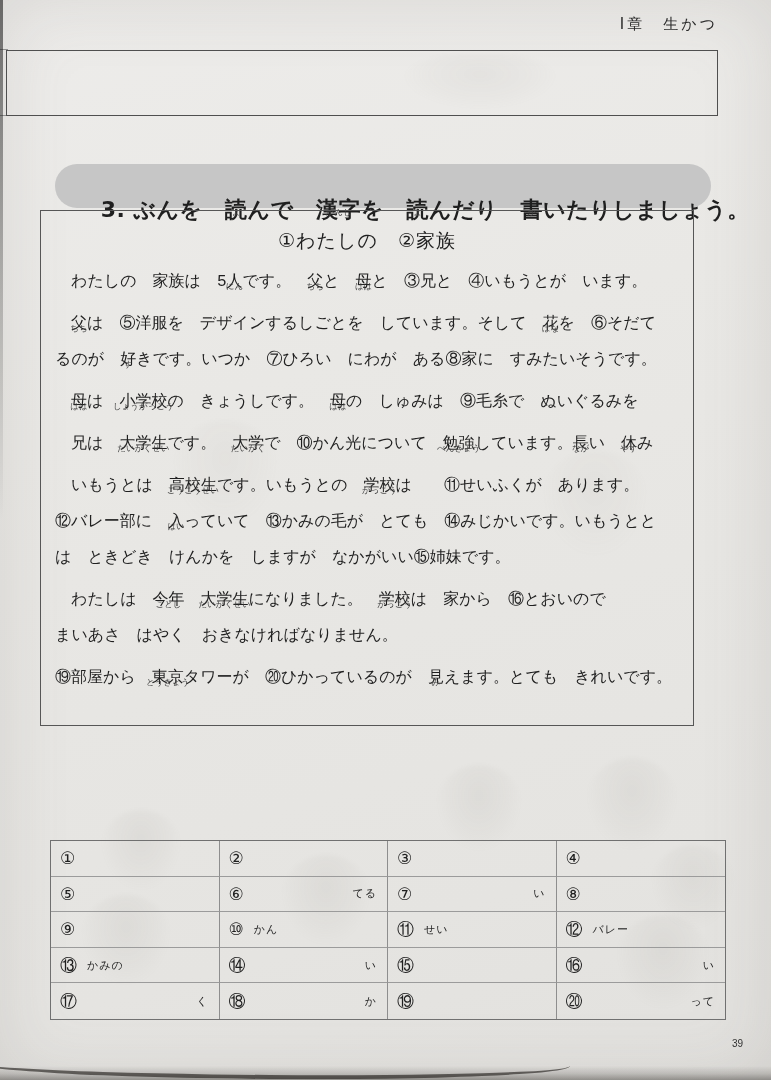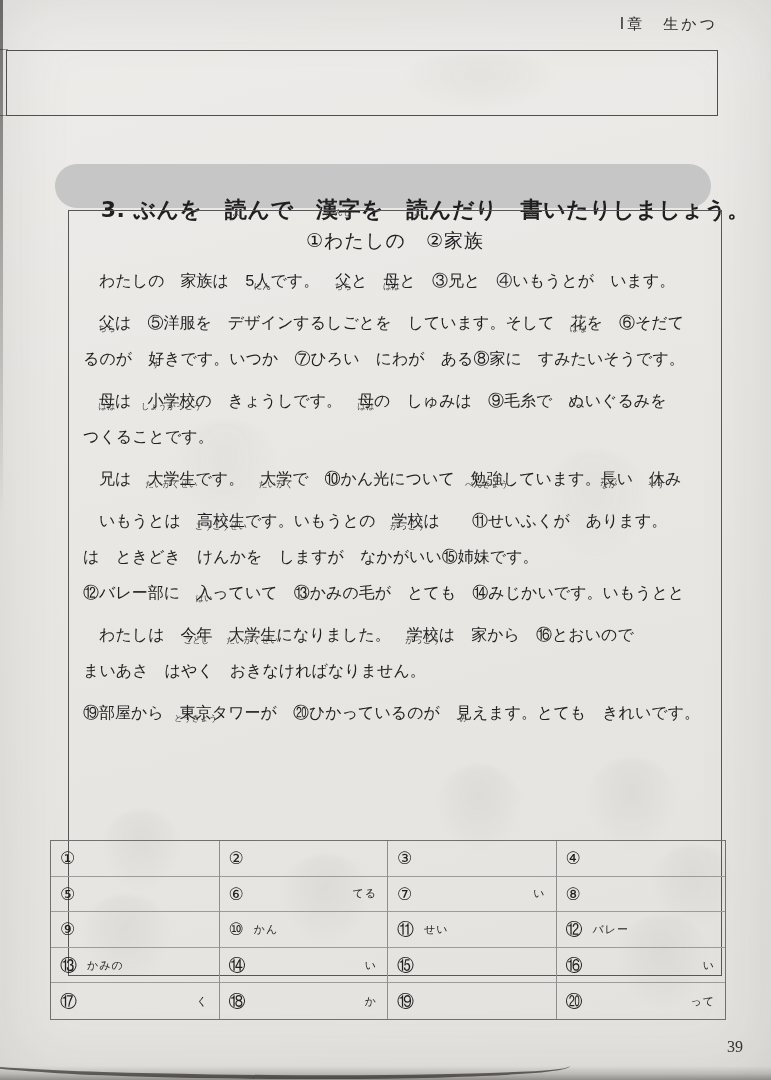--- a/index.html
+++ b/index.html
@@ -48,21 +48,21 @@
   
   .heading-band{
     position:absolute;left:55px;top:164px;width:656px;height:44px;
     background:var(--band);border-radius:22px;
     padding:6px 10px 0 13px;
     font-size:22px;font-weight:bold;letter-spacing:.5px;
     white-space:pre;
   }
   
   .main-box{
-    position:absolute;left:68px;top:210px;width:654px;height:766px;
+    position:absolute;left:40px;top:210px;width:654px;height:516px;
     border:1.5px solid #565656;
   }
   .ptitle{
     margin-top:17px;text-align:center;
     font-size:19px;letter-spacing:1px;white-space:pre;
   }
   .pbody{
     margin:10px 12px 0 14px;
     font-size:16px;
   }
@@ -94,21 +94,21 @@
   }
   .tcell:nth-child(4n){border-right:none;}
   .tcell:nth-last-child(-n+4){border-bottom:none;}
   .tnum{font-size:17px;}
   .tans{font-size:11px;letter-spacing:1px;}
   .tans.l{margin-left:10px;}
   .tans.r{margin-left:auto;}
   
   .pageno{
     position:absolute;top:1038px;right:28px;
-    font-family:Liberation Serif, serif;font-size:16px;color:#333;
+    font-family:Liberation Sans, sans-serif;font-size:10px;color:#333;
   }
   
   .edge-left{
     position:absolute;left:0;top:0;width:3px;height:520px;
     background:linear-gradient(to bottom,rgba(25,25,25,.6),rgba(25,25,25,.25) 55%,rgba(25,25,25,0));
   }
   .edge-bottom{
     position:absolute;left:0;bottom:0;width:100%;height:14px;
     background:linear-gradient(to bottom,rgba(0,0,0,0) 0%,rgba(55,50,45,.18) 55%,rgba(35,32,28,.4) 100%);
   }
@@ -151,29 +151,28 @@
     <div class="pbody">
         <div class="para">
           <div class="line">　わたしの　家族は　5<span class="rb"><span class="rbase">人</span><span class="rt">にん</span></span>です。　<span class="rb"><span class="rbase">父</span><span class="rt">ちち</span></span>と　<span class="rb"><span class="rbase">母</span><span class="rt">はは</span></span>と　③兄と　④いもうとが　います。</div>
         </div>
         <div class="para">
           <div class="line">　<span class="rb"><span class="rbase">父</span><span class="rt">ちち</span></span>は　⑤洋服を　デザインするしごとを　しています。そして　<span class="rb"><span class="rbase">花</span><span class="rt">はな</span></span>を　⑥そだて</div>
           <div class="line">るのが　<span class="rb"><span class="rbase">好</span><span class="rt">す</span></span>きです。いつか　⑦ひろい　にわが　ある⑧家に　すみたいそうです。</div>
         </div>
         <div class="para">
           <div class="line">　<span class="rb"><span class="rbase">母</span><span class="rt">はは</span></span>は　<span class="rb"><span class="rbase">小学校</span><span class="rt">しょうがっこう</span></span>の　きょうしです。　<span class="rb"><span class="rbase">母</span><span class="rt">はは</span></span>の　しゅみは　⑨毛糸で　ぬいぐるみを</div>
-          <div class="line">つくることです。</div>
         </div>
         <div class="para">
           <div class="line">　兄は　<span class="rb"><span class="rbase">大学生</span><span class="rt">だいがくせい</span></span>です。　<span class="rb"><span class="rbase">大学</span><span class="rt">だいがく</span></span>で　⑩かん光について　<span class="rb"><span class="rbase">勉強</span><span class="rt">べんきょう</span></span>しています。<span class="rb"><span class="rbase">長</span><span class="rt">なが</span></span>い　<span class="rb"><span class="rbase">休</span><span class="rt">やす</span></span>み</div>
         </div>
         <div class="para">
           <div class="line">　いもうとは　<span class="rb"><span class="rbase">高校生</span><span class="rt">こうこうせい</span></span>です。いもうとの　<span class="rb"><span class="rbase">学校</span><span class="rt">がっこう</span></span>は　　⑪せいふくが　あります。</div>
+          <div class="line">⑫バレー部に　<span class="rb"><span class="rbase">入</span><span class="rt">はい</span></span>っていて　⑬かみの毛が　とても　⑭みじかいです。いもうとと</div>
           <div class="line">は　ときどき　けんかを　しますが　なかがいい⑮姉妹です。</div>
-          <div class="line">⑫バレー部に　<span class="rb"><span class="rbase">入</span><span class="rt">はい</span></span>っていて　⑬かみの毛が　とても　⑭みじかいです。いもうとと</div>
         </div>
         <div class="para">
           <div class="line">　わたしは　<span class="rb"><span class="rbase">今年</span><span class="rt">ことし</span></span>　<span class="rb"><span class="rbase">大学生</span><span class="rt">だいがくせい</span></span>になりました。　<span class="rb"><span class="rbase">学校</span><span class="rt">がっこう</span></span>は　家から　⑯とおいので</div>
           <div class="line">まいあさ　はやく　おきなければなりません。</div>
         </div>
         <div class="para">
           <div class="line">⑲部屋から　<span class="rb"><span class="rbase">東京</span><span class="rt">とうきょう</span></span>タワーが　⑳ひかっているのが　<span class="rb"><span class="rbase">見</span><span class="rt">み</span></span>えます。とても　きれいです。</div>
         </div>
       </div>
   </div>

